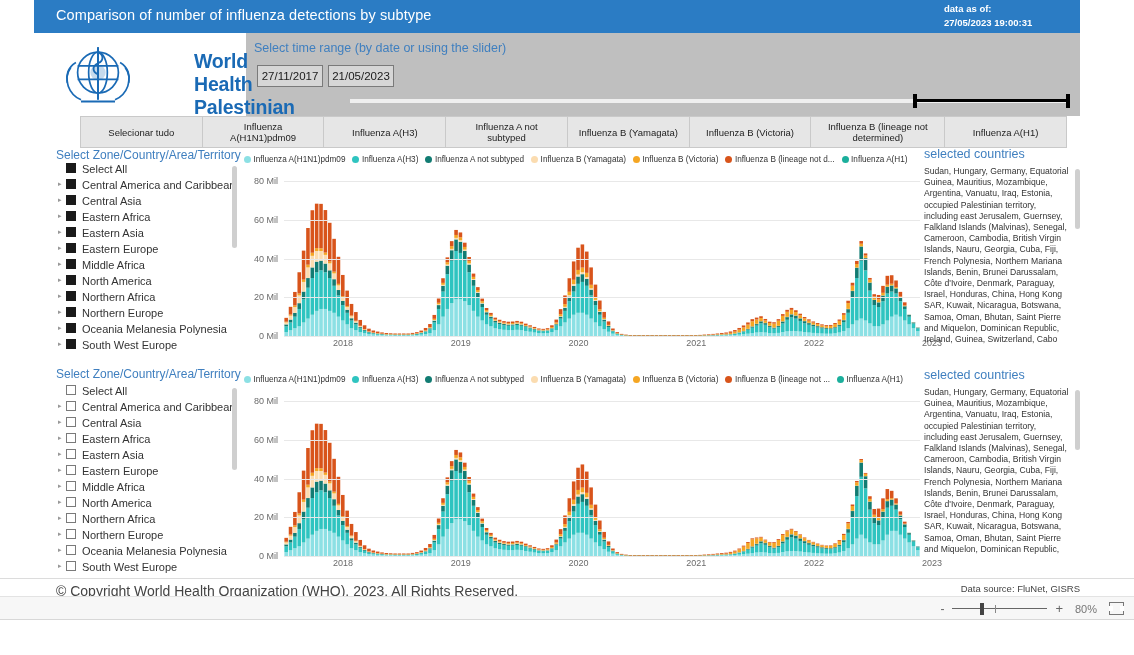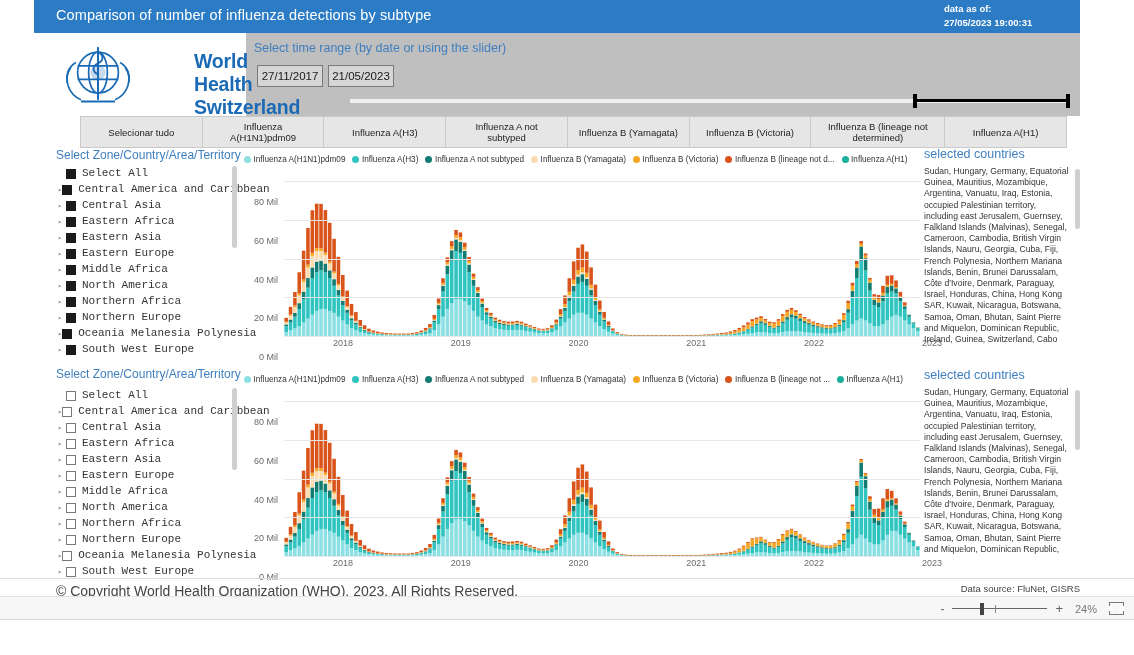--- a/index.html
+++ b/index.html
@@ -83,21 +83,21 @@
   .panel-title{
     position:absolute; font-size:12px; color:#3f7fbf; left:56px;
   }
   #pt1{ top:148px; }
   #pt2{ top:367px; }
 
   .chklist{ position:absolute; left:56px; width:182px; }
   #list1{ top:163px; }
   #list2{ top:385px; }
   .chkrow{
-    display:flex; align-items:flex-end; height:16px; font-size:11px; color:#333;font-family:Liberation Mono, monospace;
+    display:flex; align-items:flex-start; height:16px; font-size:11px; color:#333;
   }
   .arrow{
     width:10px; font-size:7px; color:#999; line-height:10px; text-align:left;
     padding-left:2px;
   }
   .arrow.blank{ visibility:hidden; }
   .box{
     width:10px; height:10px; margin-right:6px; flex:none;
   }
   .box.filled{ background:#1a1a1a; }
@@ -119,21 +119,21 @@
     display:flex; align-items:center; gap:7px; height:14px;
     font-size:8.2px; color:#333; white-space:nowrap; padding-left:4px;
   }
   .legend .li{ display:flex; align-items:center; gap:2.5px; }
   .legend .dot{ width:7px; height:7px; border-radius:50%; flex:none; }
 
   .plot{ position:relative; width:680px; height:188px; }
   .ylabels{ position:absolute; left:0; top:0; width:42px; height:170px; }
   .ylabels span{
     position:absolute; right:4px; font-size:9px; color:#6b6b6b;
-    transform:translateY(-50%); white-space:nowrap;margin-top:21px;
+    transform:translateY(-50%); white-space:nowrap;
   }
   .plotarea{
     position:absolute; left:44px; top:0; right:0; height:170px;
   }
   .grid{ position:absolute; left:0; right:0; height:1px; background:#e8e8e8; }
   .xlabels{
     position:absolute; left:44px; right:16px; top:172px; height:14px;
   }
   .xlabels span{
     position:absolute; font-size:9px; color:#6b6b6b; transform:translateX(-50%);
@@ -221,21 +221,21 @@
       </g>
       <g stroke="#1a6ab5" stroke-width="2.4" fill="none">
         <path d="M50 6 V68"></path>
       </g>
       <path d="M50 12 c7 3 7 10 0 13 c-7 3 -7 10 0 13" stroke="#1a6ab5" stroke-width="2.2" fill="none"></path>
       <path d="M30 70 h40" stroke="#1a6ab5" stroke-width="2.4"></path>
       <circle cx="50" cy="36" r="9" fill="#1a6ab5" opacity=".25"></circle>
     </svg>
     <div class="who-text">
       <div>World Health</div>
-      <div>Switzerland</div>
+      <div>Palestinian</div>
     </div>
   </div>
 
   <div class="tr-label">Select time range (by date or using the slider)</div>
   <div class="datebtn" id="dateFrom">27/11/2017</div>
   <div class="datebtn" id="dateTo">21/05/2023</div>
 
   <div class="slider-track"></div>
   <div class="slider-range">
     <div class="bar"></div>
@@ -2296,21 +2296,21 @@
 
   <div class="statusbar"></div>
   <div class="zoomctl">
     <span class="zmin">-</span>
     <span class="zslider">
       <i class="ln"></i>
       <i class="kn"></i>
       <i class="tk"></i>
     </span>
     <span class="zplus">+</span>
-    <span class="zpct">24%</span>
+    <span class="zpct">80%</span>
     <span class="fitbtn">
         <i class="a"></i>
         <i class="b"></i>
       </span>
   </div>
 
   <div class="pbibar">
     
     
   </div>

